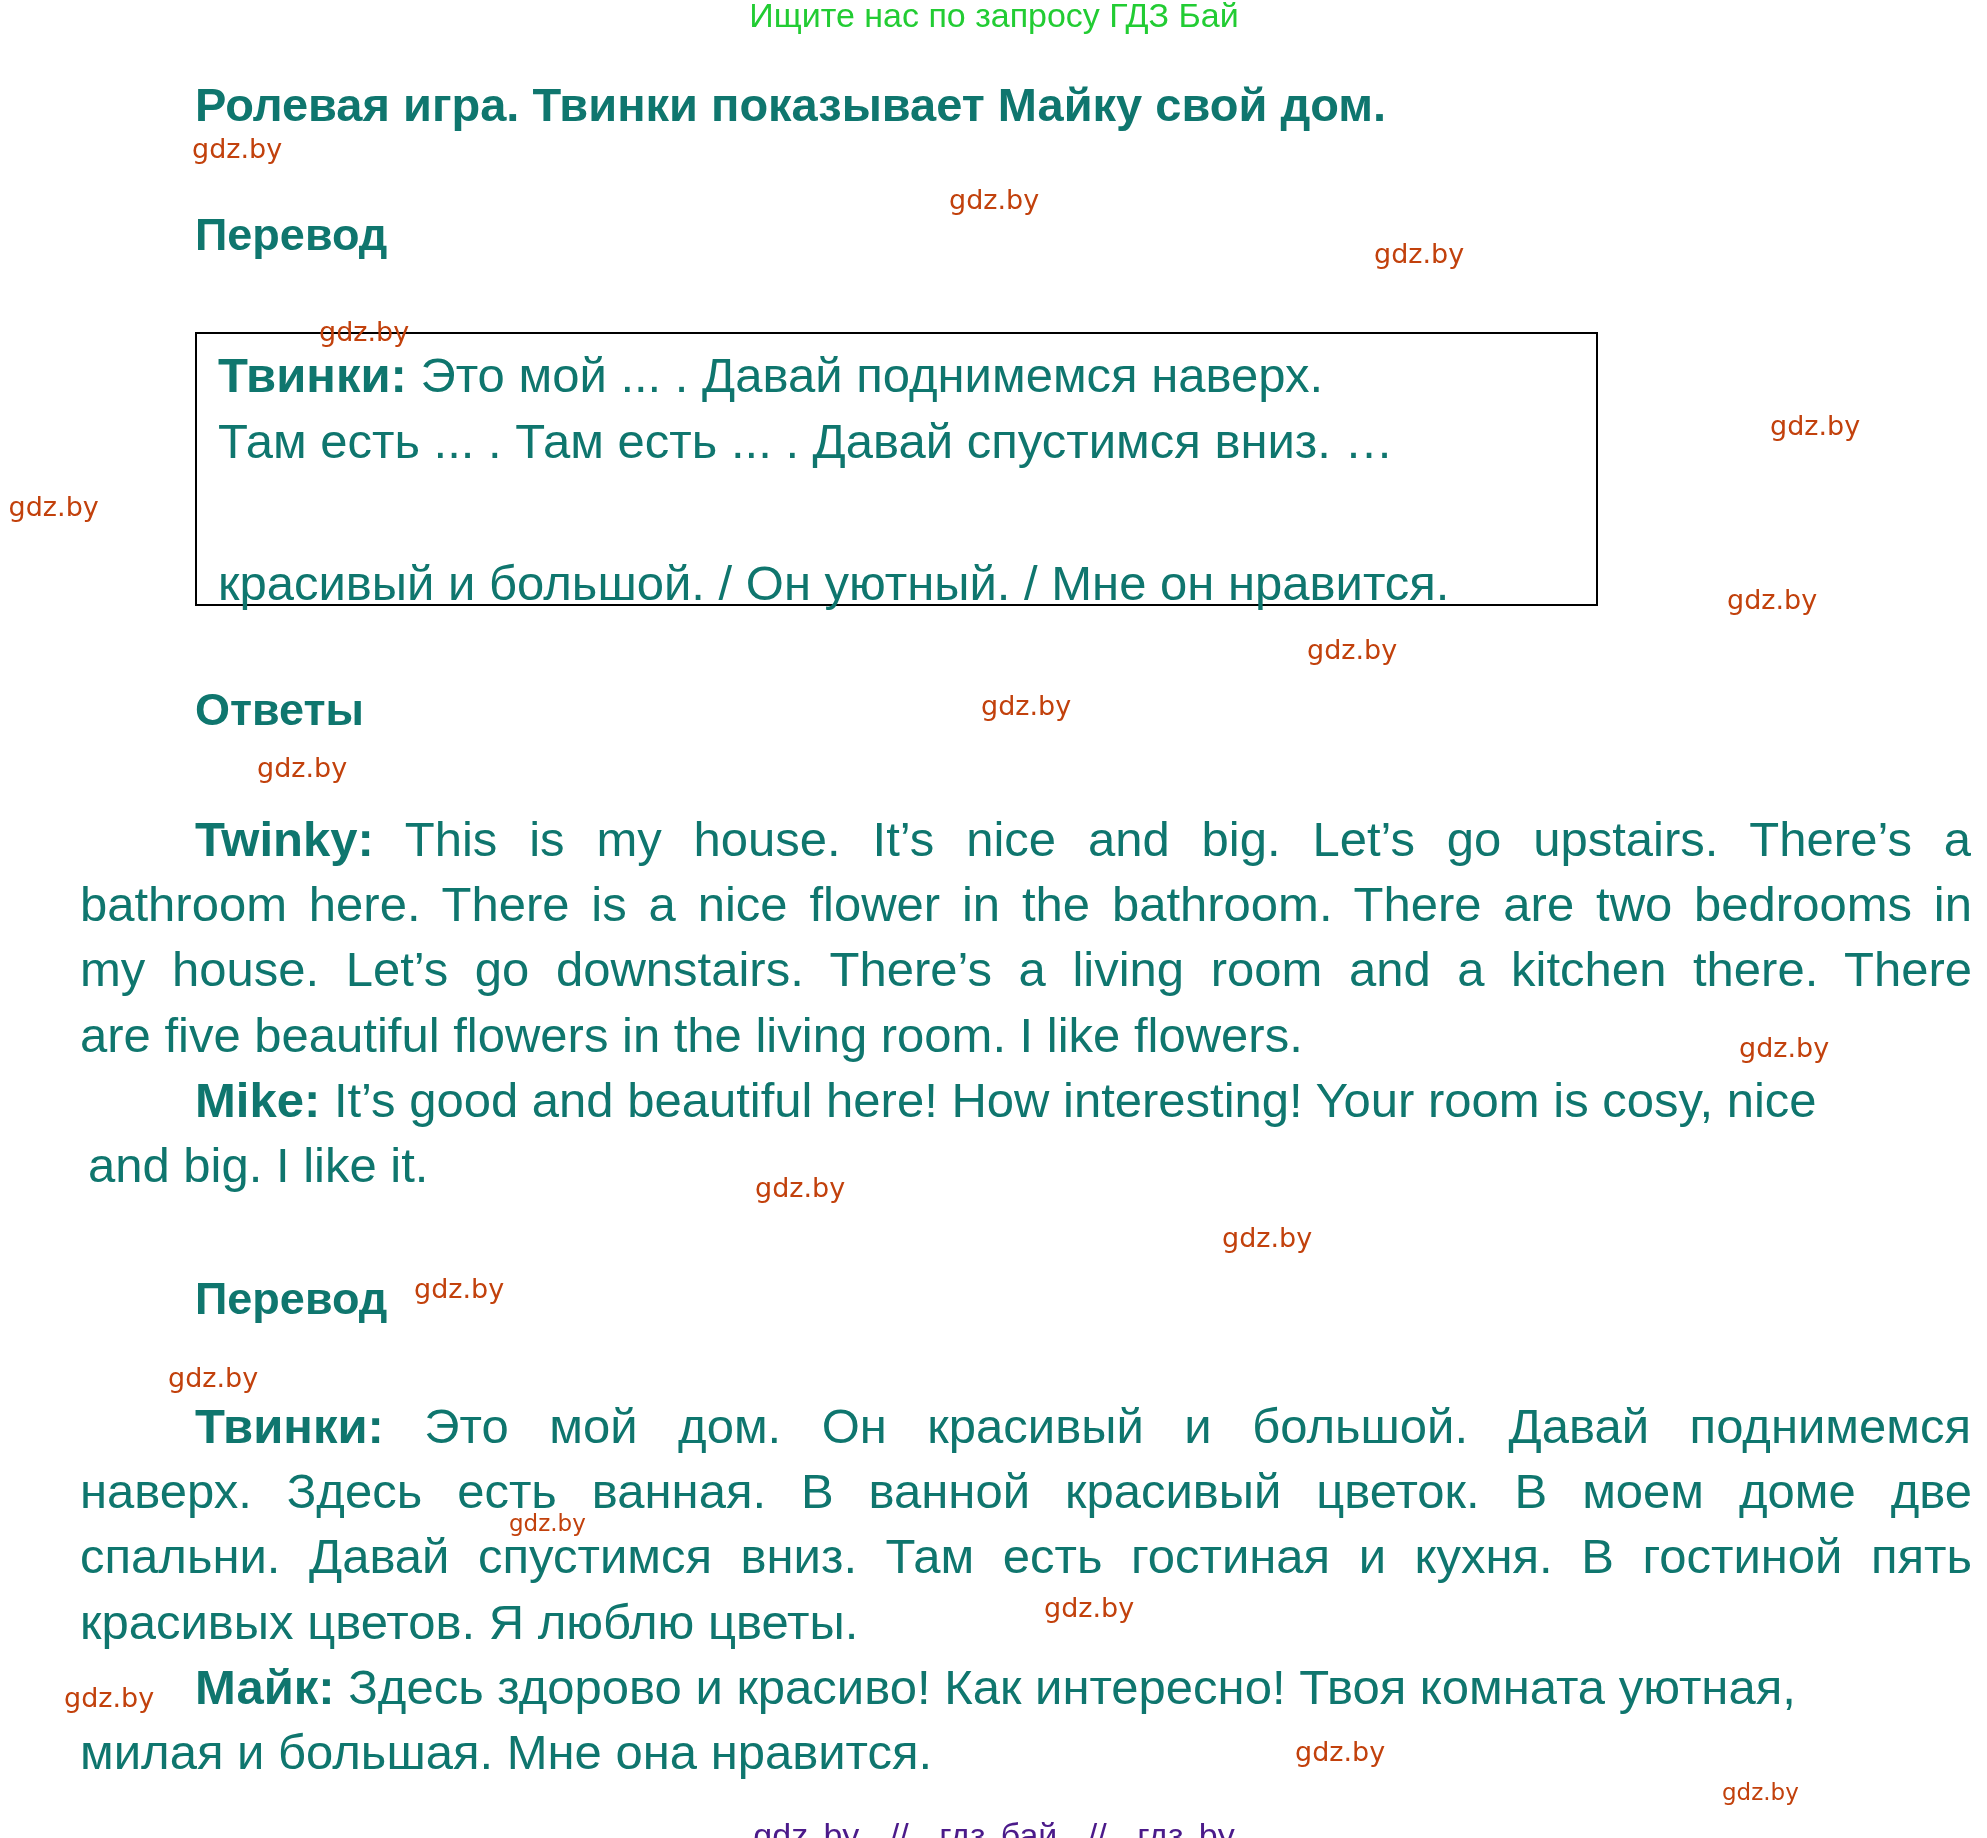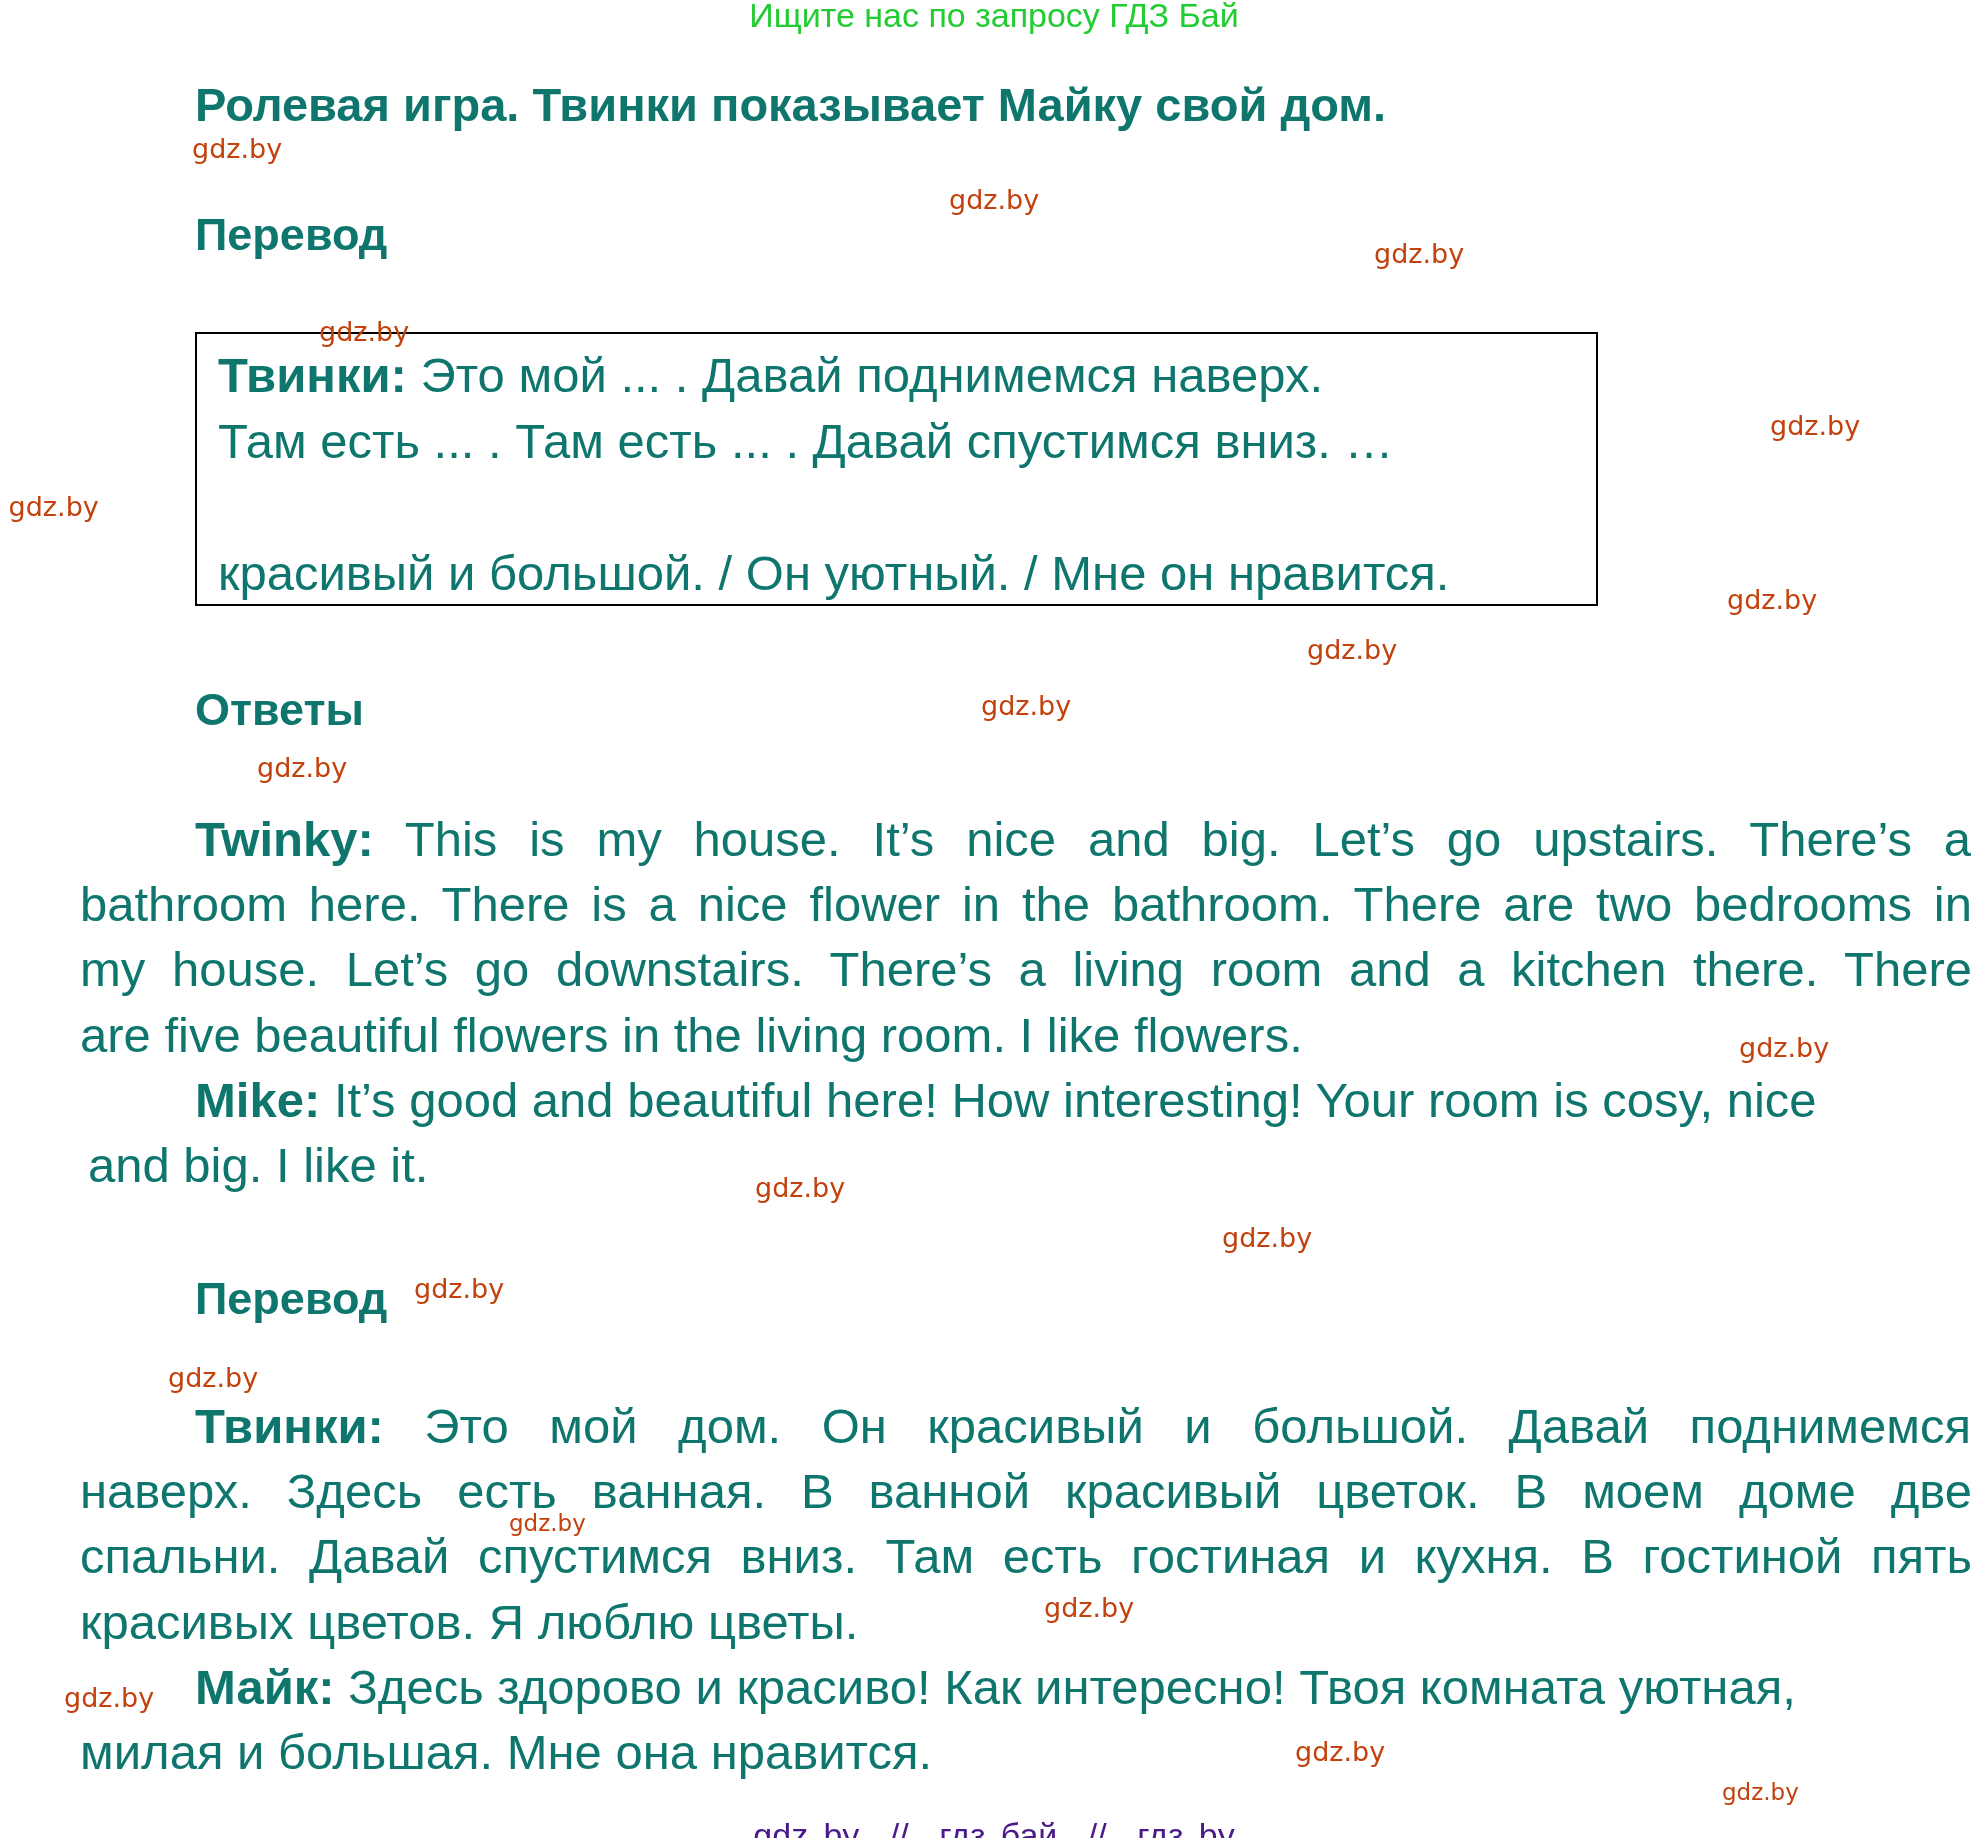--- a/index.html
+++ b/index.html
@@ -28,21 +28,21 @@
 
 <div class="abs serif h2" style="left:195px; top:209px;">Перевод</div>
 
 <div class="abs box serif">
   <div class="line" style="left:21px; top:17.3px;">
     <b>Твинки:</b><span> Это мой ... . Давай поднимемся наверх.</span>
   </div>
   <div class="line" style="left:21px; top:83px;">
     <span>Там есть ... . Там есть ... . Давай спустимся вниз. …</span>
   </div>
-  <div class="line" style="left:21px; top:215px;">
+  <div class="line" style="left:21px; top:225px;">
     <span>красивый и большой. / Он уютный. / Мне он нравится.</span>
   </div>
 </div>
 
 <div class="abs serif h2" style="left:195px; top:684px;">Ответы</div>
 
 <div class="abs serif" style="left:0; top:0;">
   <div class="para-line" style="left:195px; top:815px; width:1776px; text-align:justify; text-align-last:justify; word-spacing:1.9px;"><b>Twinky:</b><span> This is my house. It’s nice and big. Let’s go upstairs. There’s a</span></div>
   <div class="para-line just" style="left:80px; top:880px; width:1892px;">bathroom here. There is a nice flower in the bathroom. There are two bedrooms in</div>
   <div class="para-line just" style="left:80px; top:945px; width:1892px;">my house. Let’s go downstairs. There’s a living room and a kitchen there. There</div>

